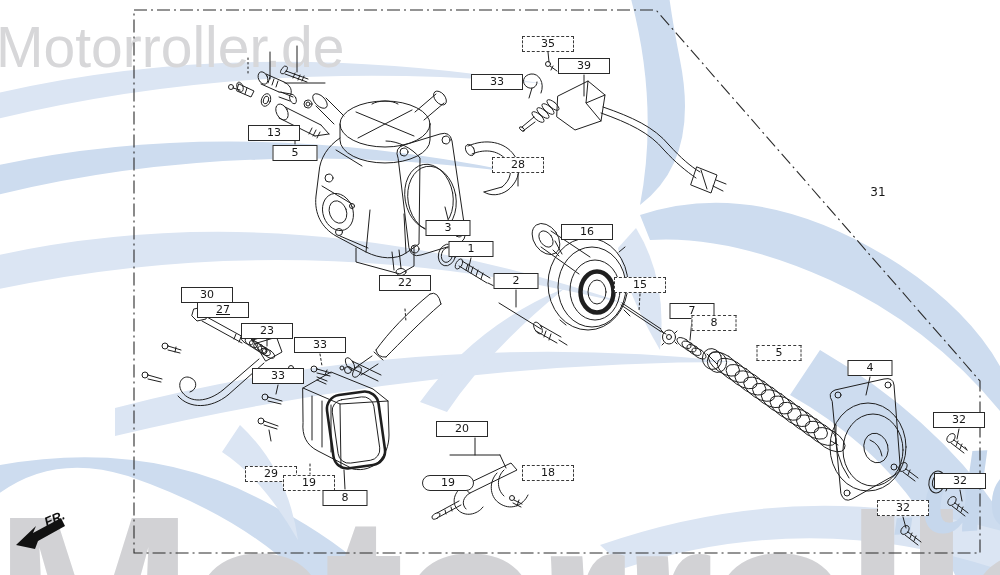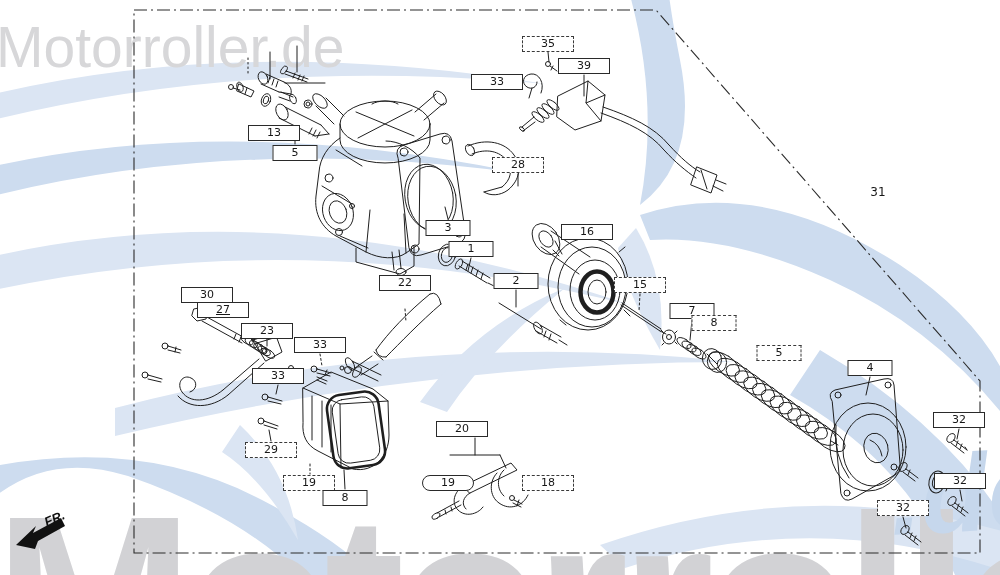--- a/index.html
+++ b/index.html
@@ -332,21 +332,21 @@
       <div class="plabel " style="left: 223px; top: 310px; text-decoration: underline;">27</div>
       <div class="plabel " style="left: 692px; top: 311px;">7</div>
       <div class="plabel " style="left: 267px; top: 331px;">23</div>
       <div class="plabel dashed" style="left: 714px; top: 323px;">8</div>
       <div class="plabel " style="left: 320px; top: 345px;">33</div>
       <div class="plabel dashed" style="left: 779px; top: 353px;">5</div>
       <div class="plabel " style="left: 870px; top: 368px;">4</div>
       <div class="plabel " style="left: 278px; top: 376px;">33</div>
       <div class="plabel " style="left: 959px; top: 420px;">32</div>
       <div class="plabel " style="left: 462px; top: 429px;">20</div>
-      <div class="plabel dashed" style="left: 271px; top: 450px;">29</div>
+      <div class="plabel dashed" style="left: 271px; top: 474px;">29</div>
       <div class="plabel " style="left: 960px; top: 481px;">32</div>
       <div class="plabel " style="left: 448px; top: 483px; border-radius: 8px;">19</div>
       <div class="plabel dashed" style="left: 309px; top: 483px;">19</div>
       <div class="plabel " style="left: 345px; top: 498px;">8</div>
-      <div class="plabel dashed" style="left: 548px; top: 483px;">18</div>
+      <div class="plabel dashed" style="left: 548px; top: 473px;">18</div>
       <div class="plabel dashed" style="left: 903px; top: 508px;">32</div>
     </div>
 </div>
 
 </body></html>

